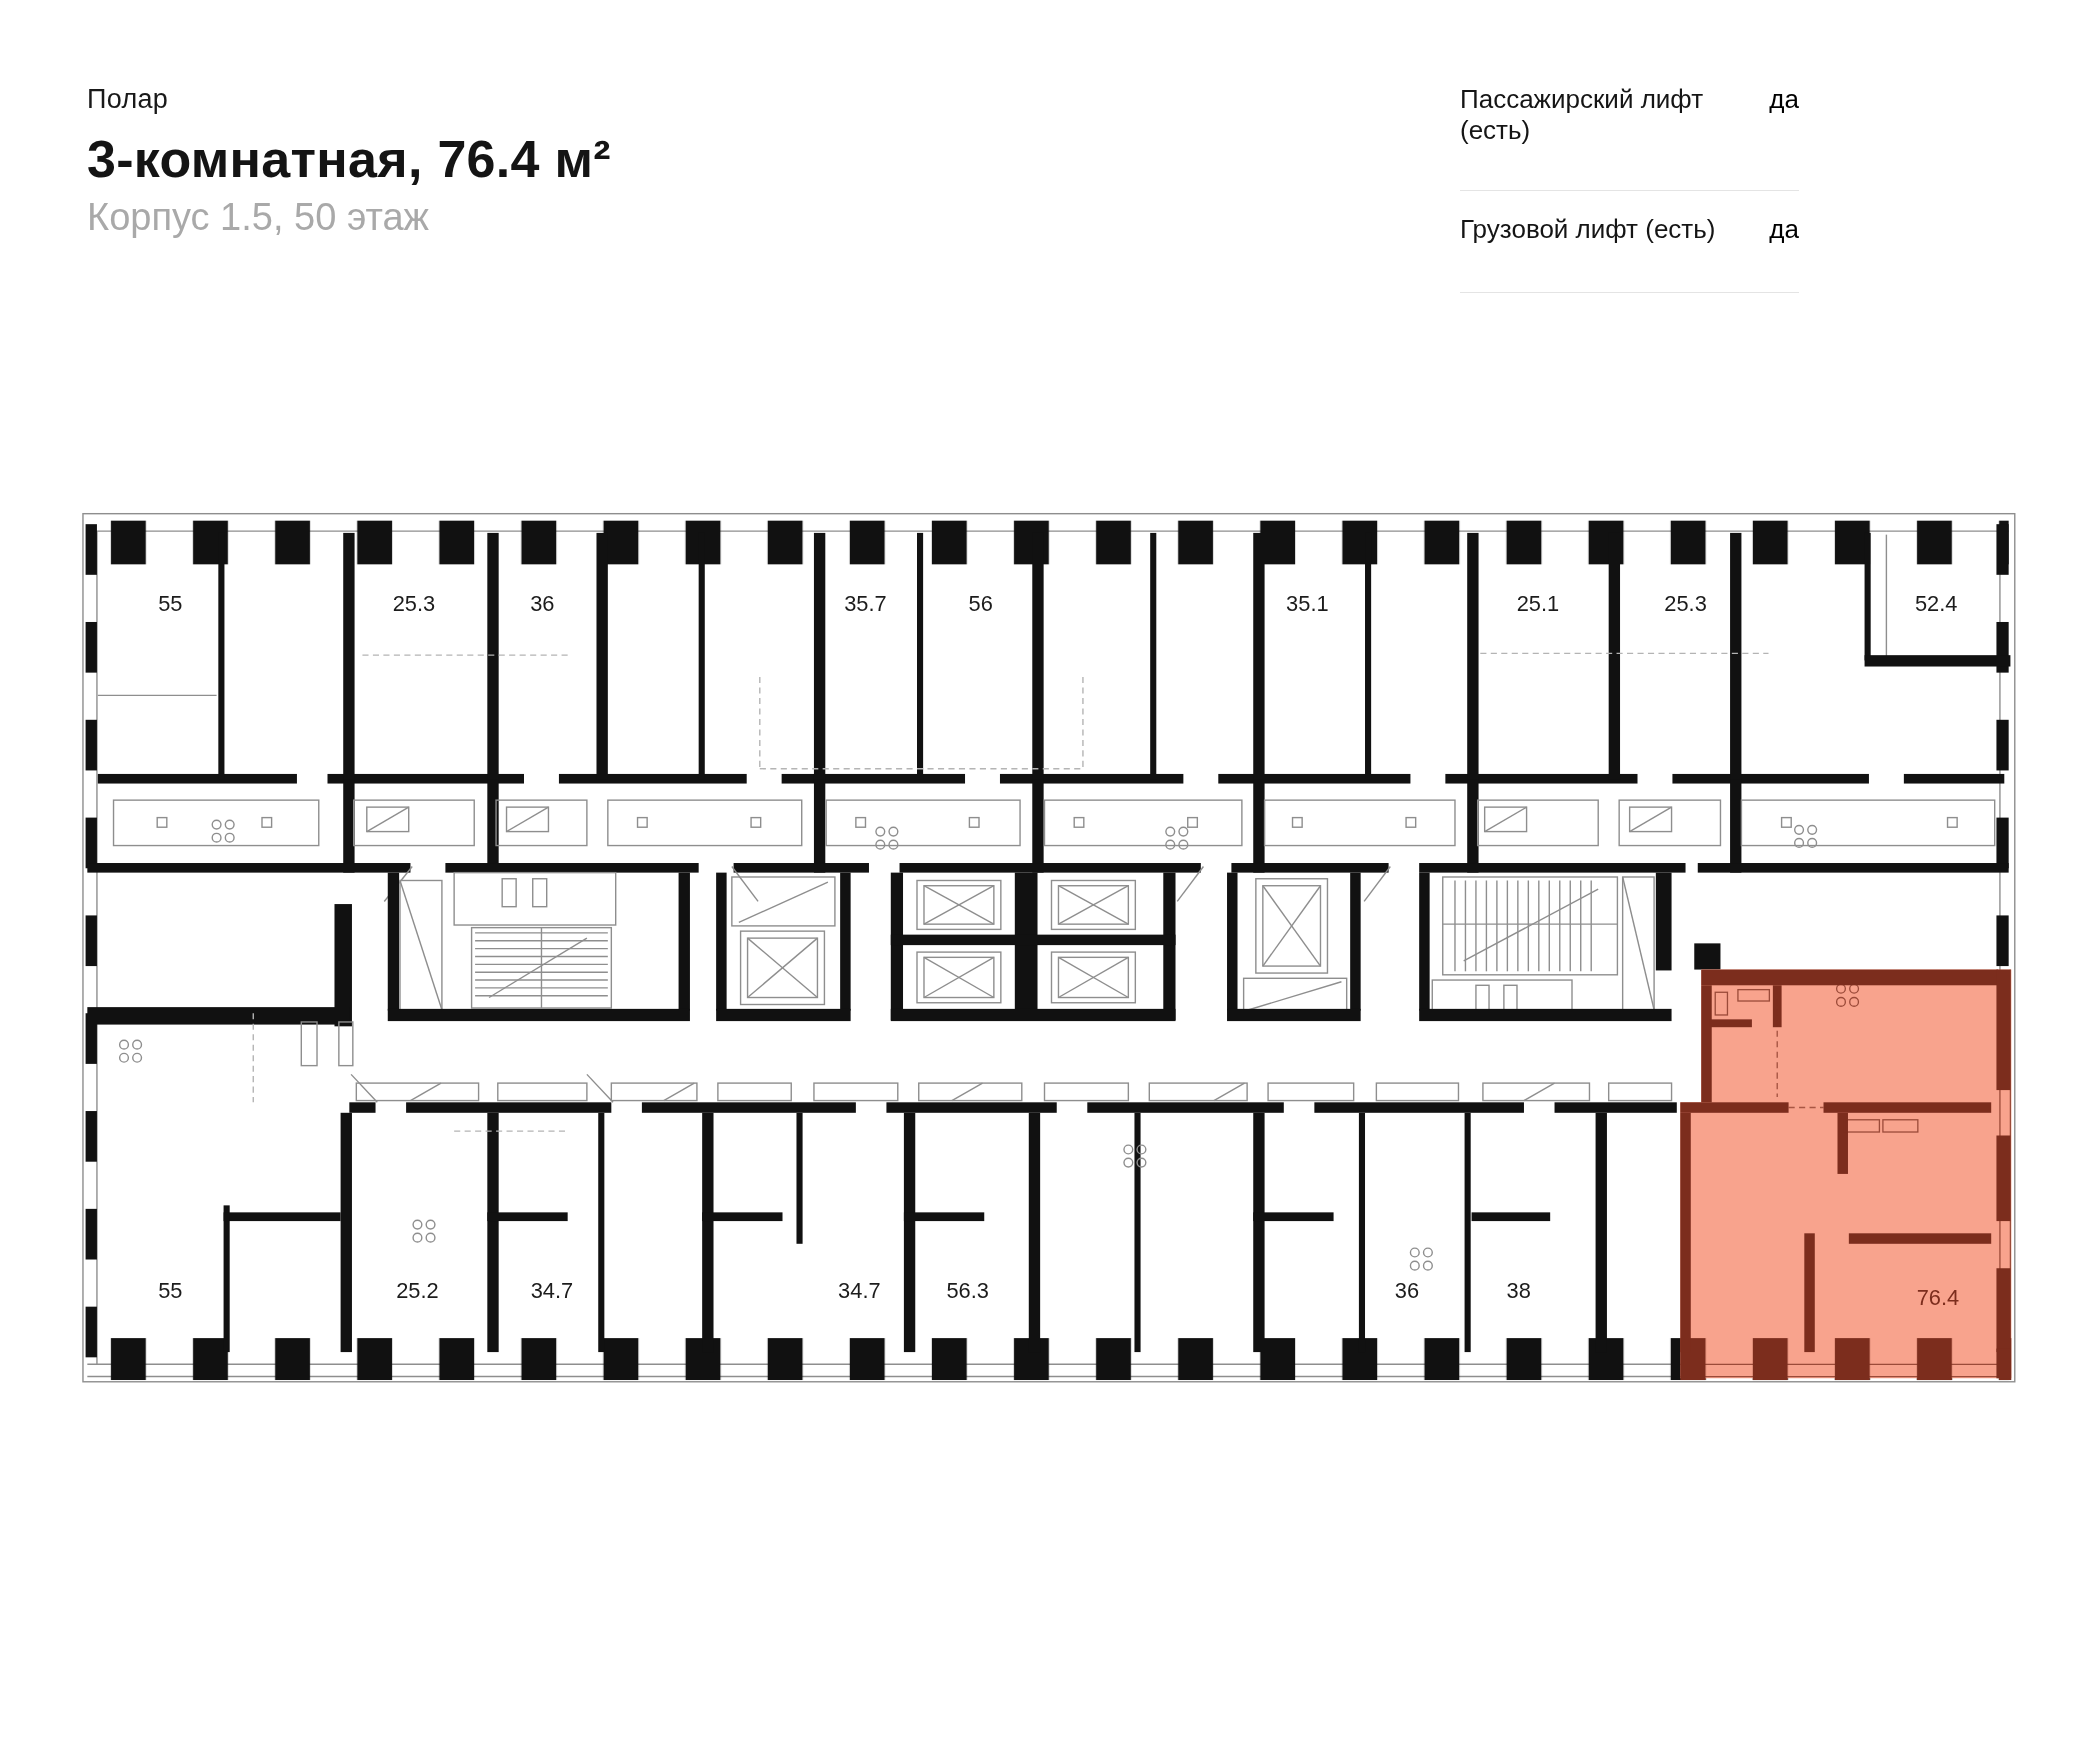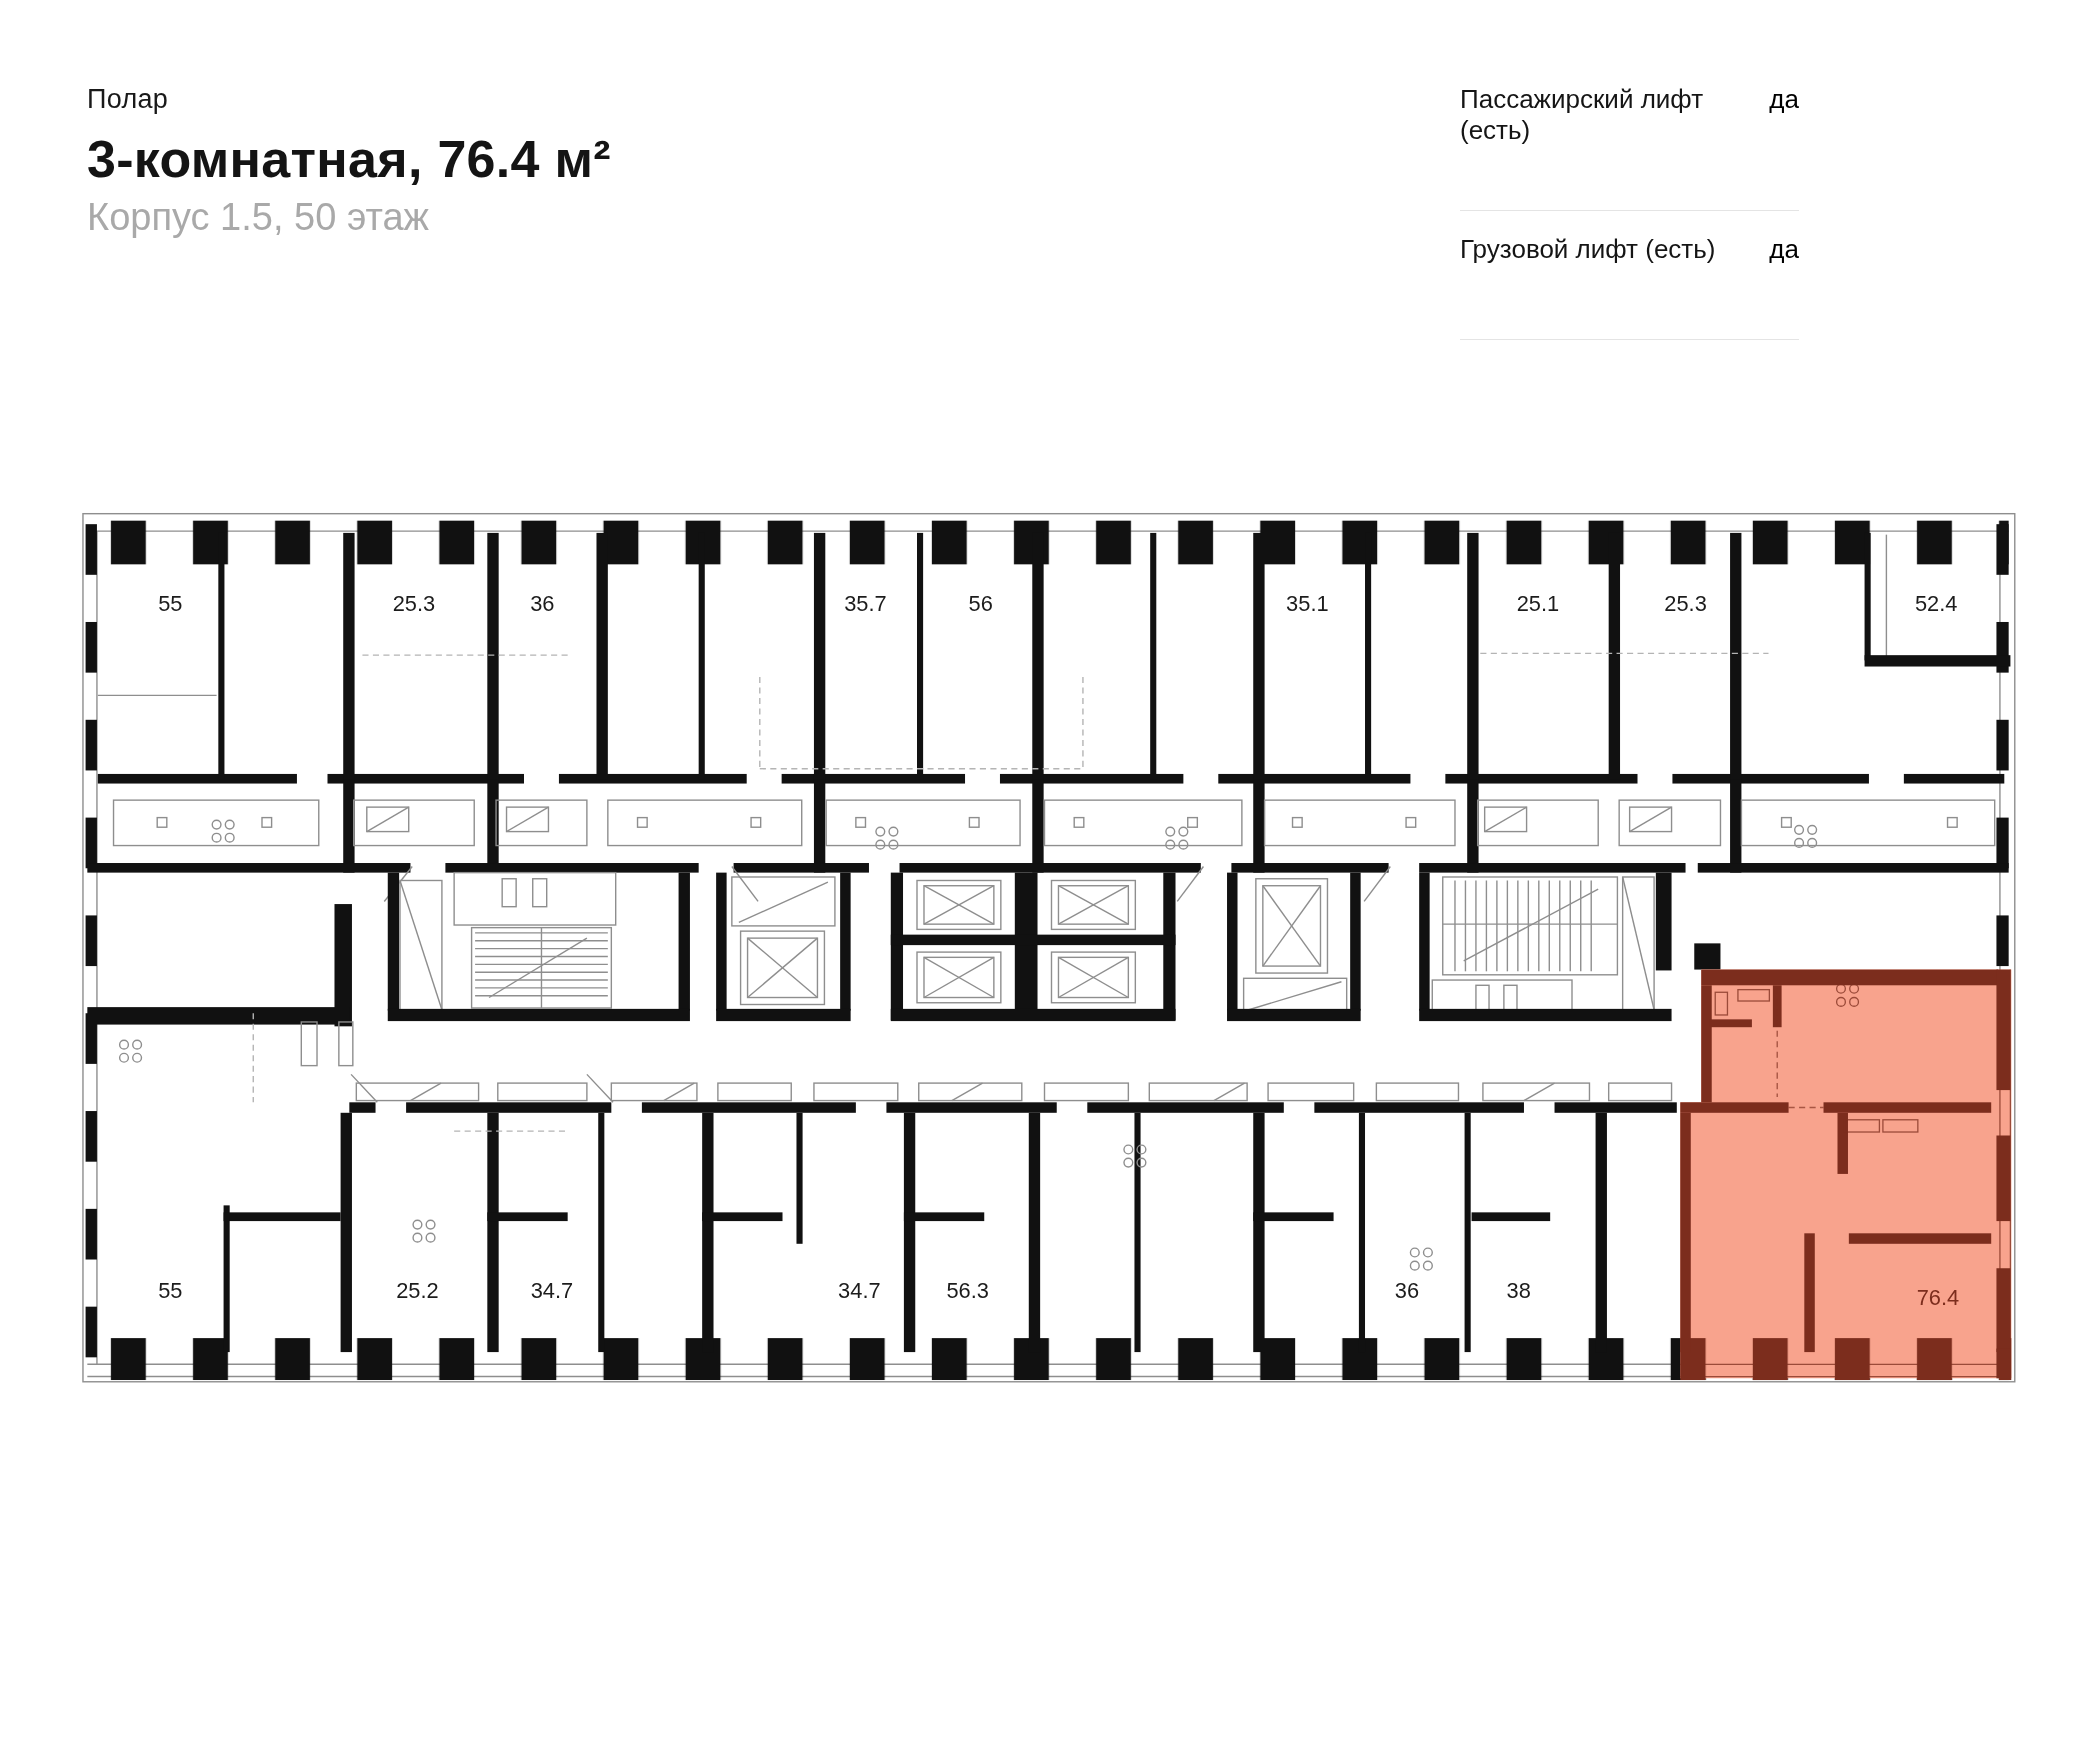--- a/index.html
+++ b/index.html
@@ -6,22 +6,22 @@
   .page{position:relative;width:2096px;height:1567px;background:#fff;overflow:hidden;
         font-family:"Liberation Sans","DejaVu Sans",sans-serif;}
   
   .hdr{position:absolute;left:87px;top:84px;}
   .hdr .project{font-size:27px;color:#191919;letter-spacing:0.3px;}
   .hdr .title{margin-top:14px;font-size:52px;font-weight:700;color:#141414;letter-spacing:0.3px;}
   .hdr .subtitle{margin-top:7px;font-size:38px;font-weight:500;color:#a9a9a9;}
   
   .info{position:absolute;left:1460px;top:84px;width:339px;}
   .info .row{display:flex;justify-content:space-between;align-items:flex-start;
-             border-bottom:1.7px solid #e4e4e4;padding-bottom:64px;}
-  .info .row + .row{padding-top:23px;padding-bottom:74px;}
+             border-bottom:1.7px solid #e4e4e4;padding-bottom:44px;}
+  .info .row + .row{padding-top:23px;padding-bottom:47px;}
   .info .lbl{font-size:26px;font-weight:500;color:#151515;}
   .info .val{font-size:26px;color:#000000;}
   
   .logo{position:absolute;left:86px;top:1602px;font-size:71px;font-weight:800;
         color:var(--accent,#FB4C14);letter-spacing:3.5px;}
   
   svg.plan{position:absolute;left:0;top:0;}
   .w{fill:#111;}
   .rw{fill:var(--highlight_wall,#7C2D1D);}
   .hl{fill:var(--highlight_fill,#F8A38D);}

